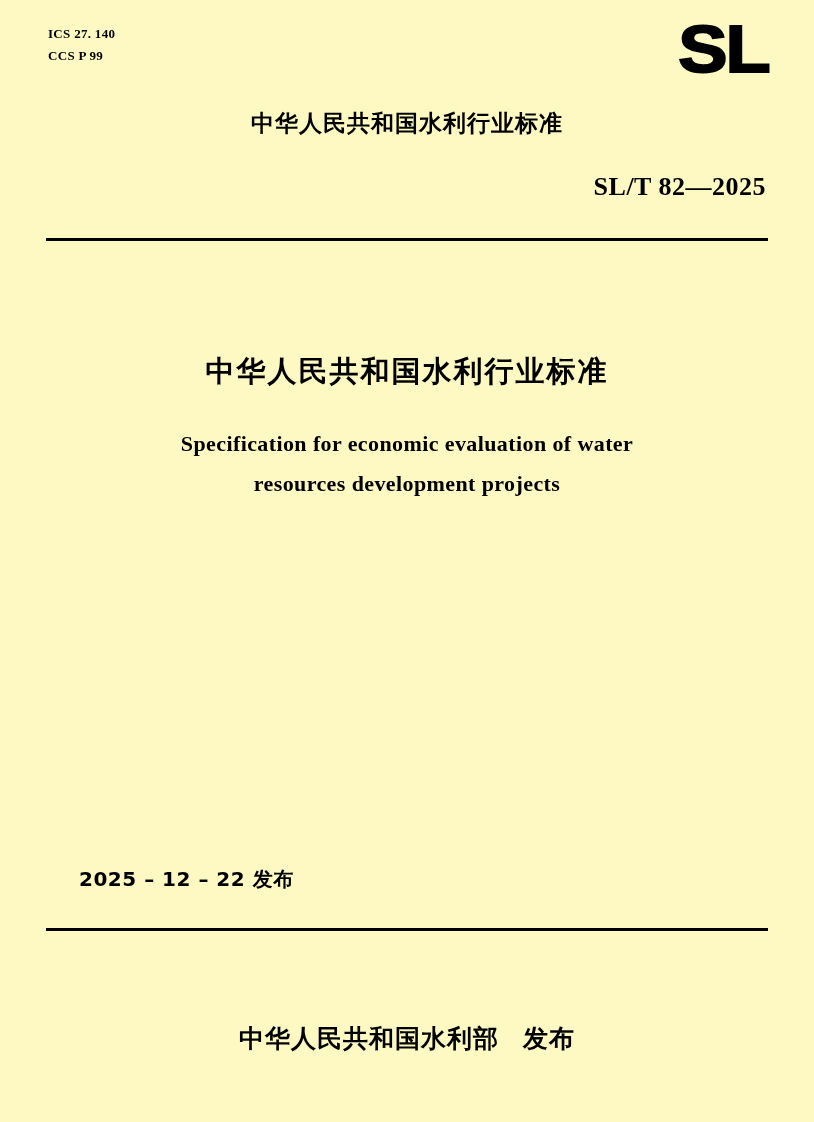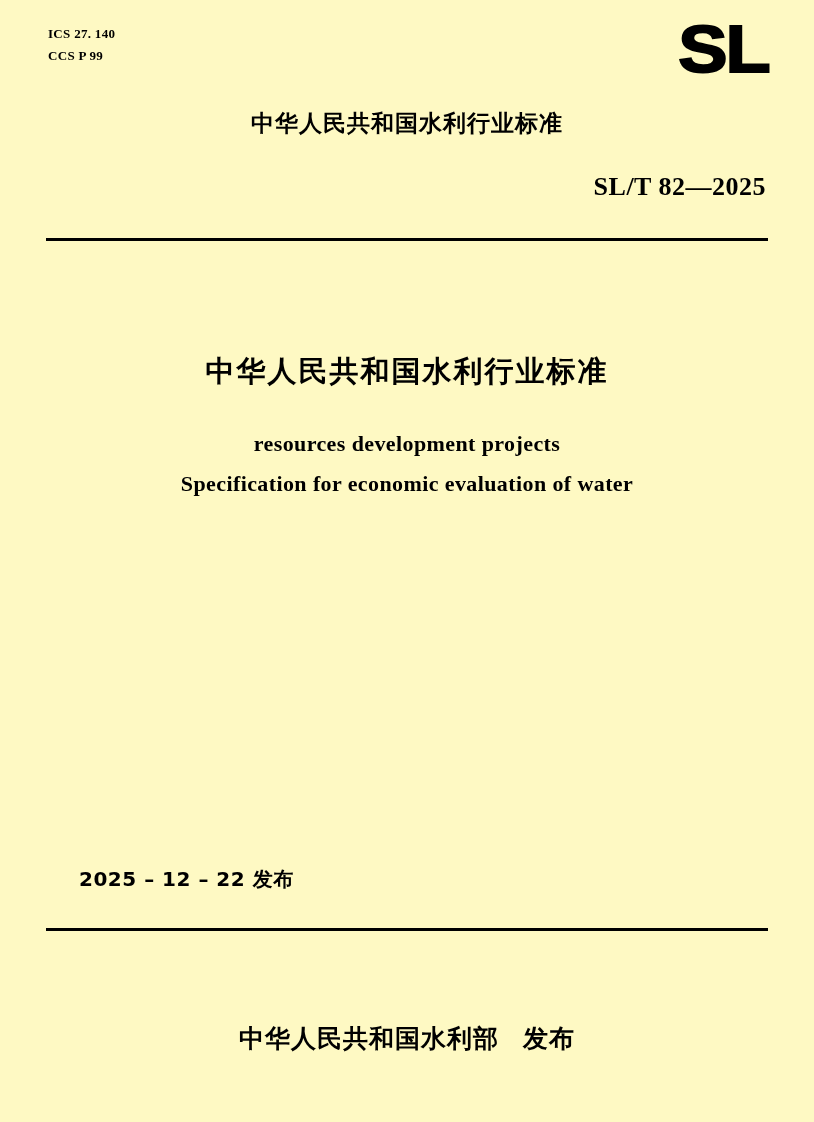--- a/index.html
+++ b/index.html
@@ -179,22 +179,22 @@
 
     <div class="std-title">中华人民共和国水利行业标准</div>
 
     <div class="std-no">SL/T 82—2025</div>
 
     <div class="rule rule-top"></div>
 
     <div class="main-title-cn">中华人民共和国水利行业标准</div>
 
     <div class="main-title-en">
+      <div>Specification for economic evaluation of water</div>
       <div>resources development projects</div>
-      <div>Specification for economic evaluation of water</div>
     </div>
 
     <div class="dates">
       <div class="date-item">2025 – 12 – 22 发布</div>
     </div>
 
     <div class="rule rule-bottom"></div>
 
     <div class="publisher">
       <span>中华人民共和国水利部</span><span class="gap"></span><span>发布</span>

